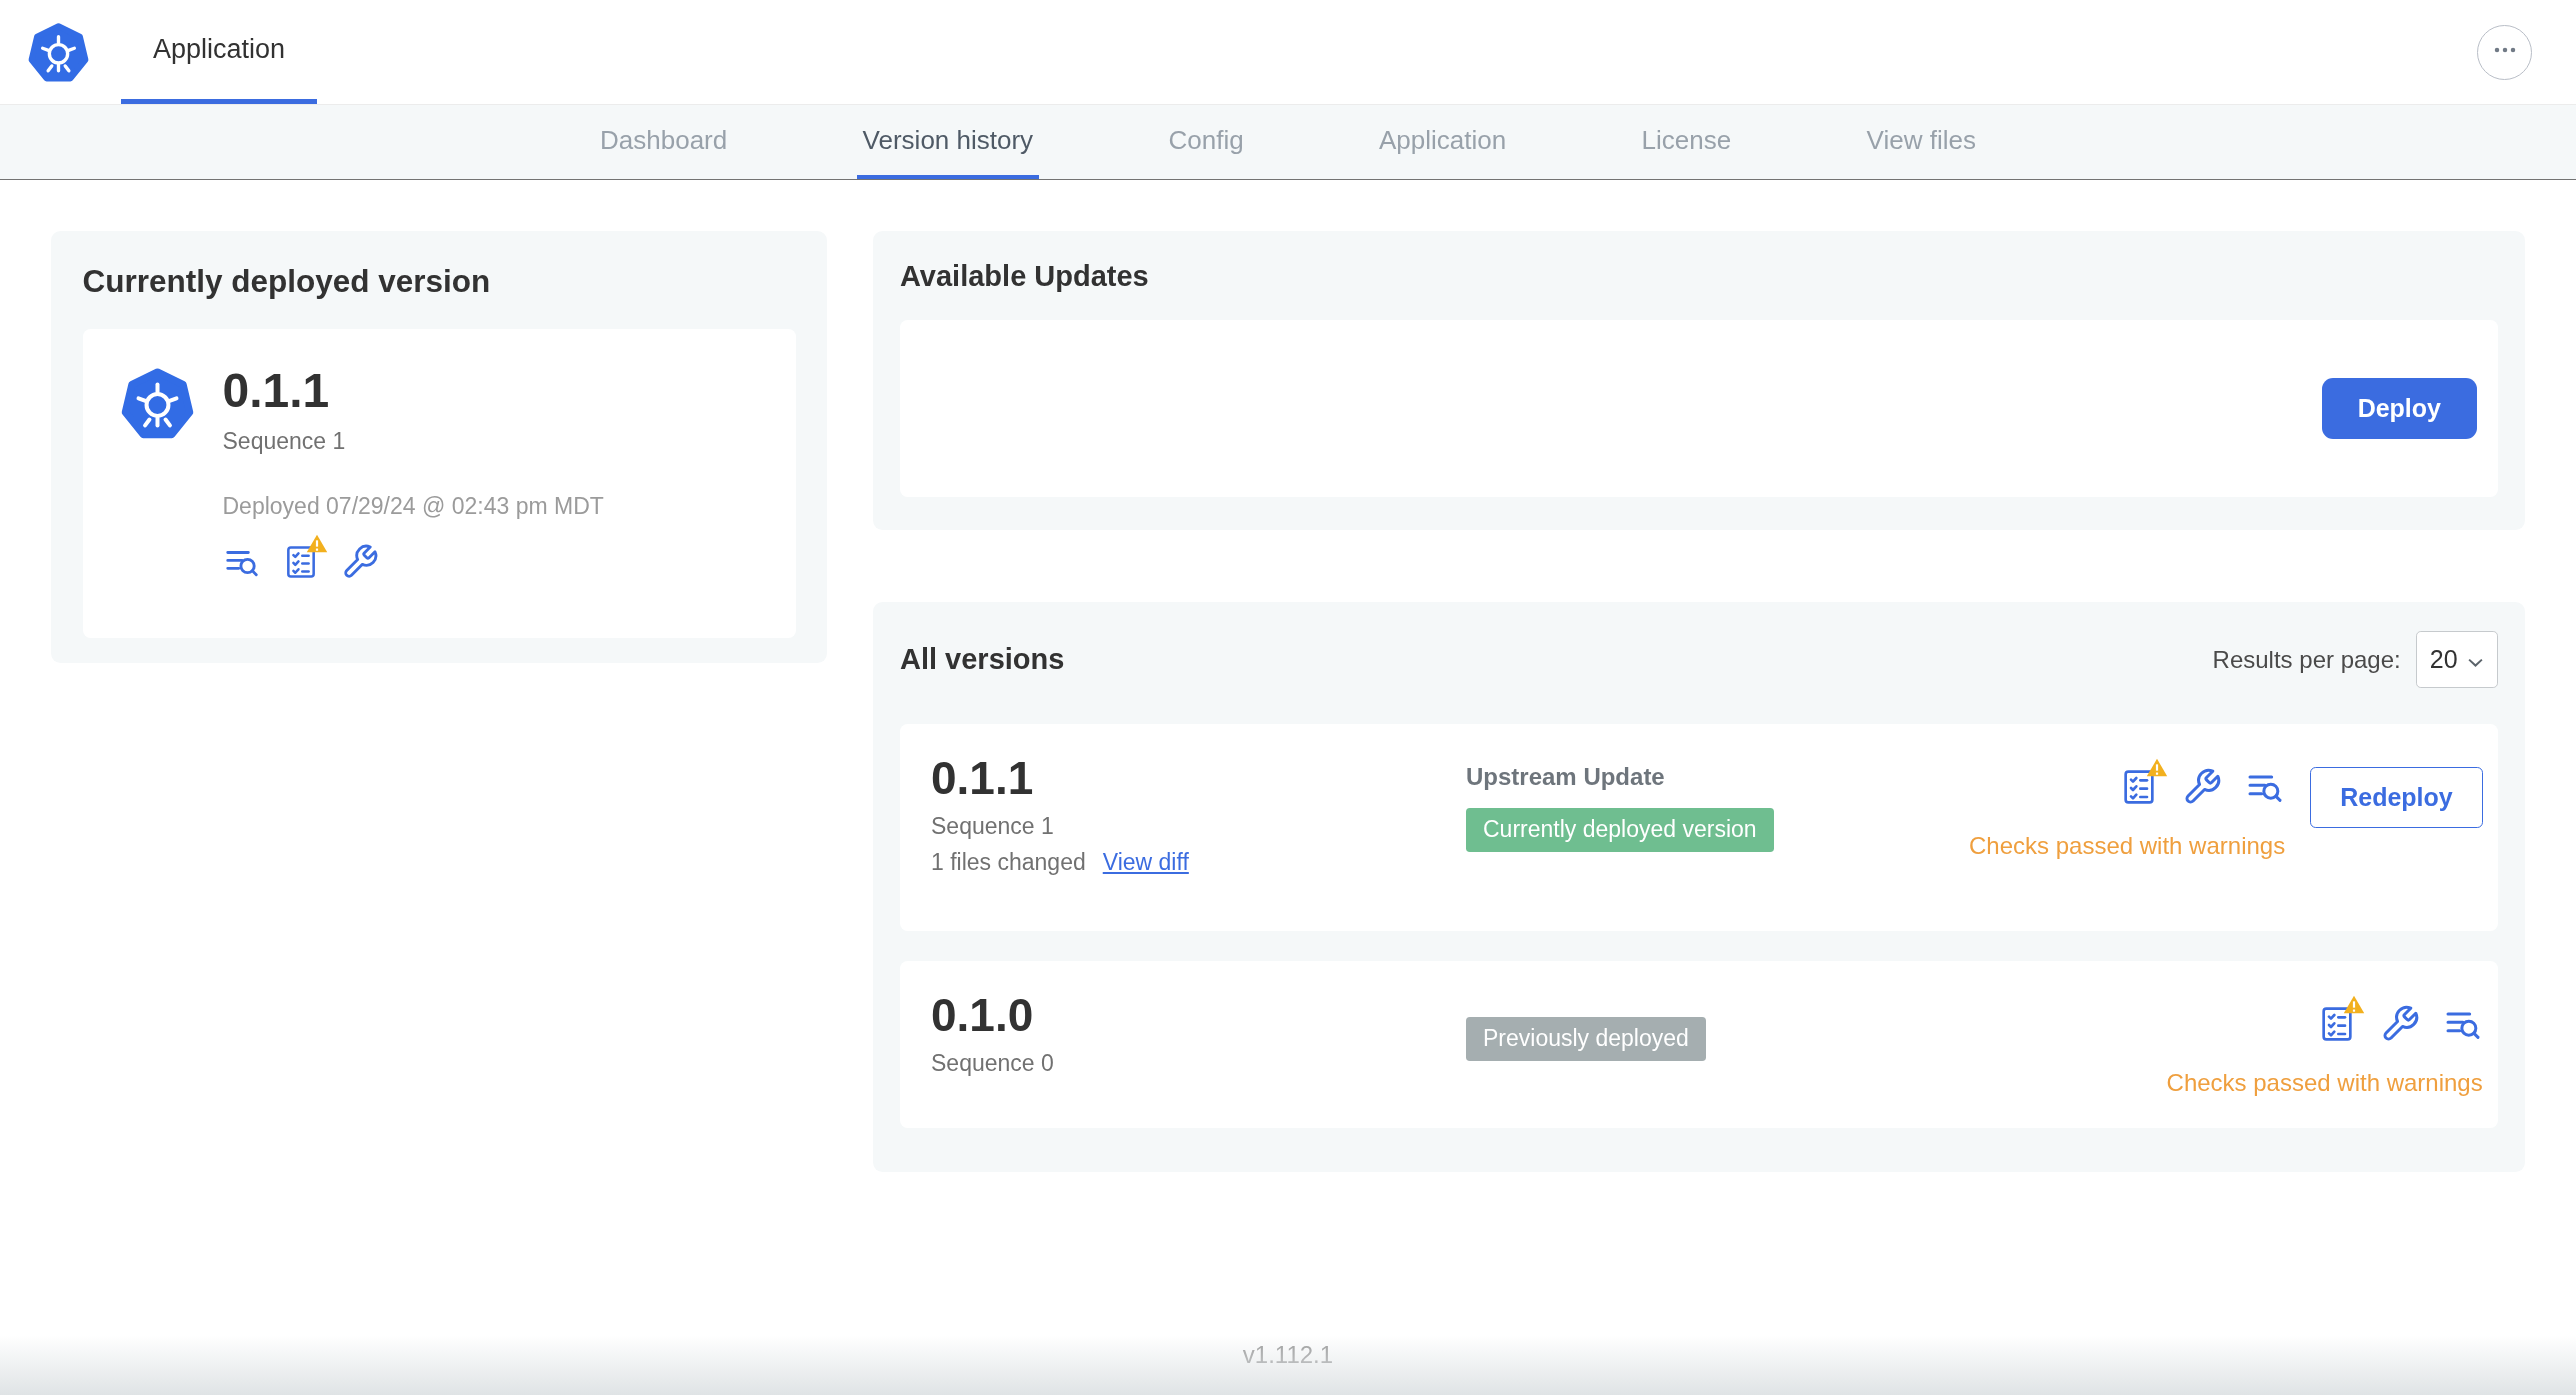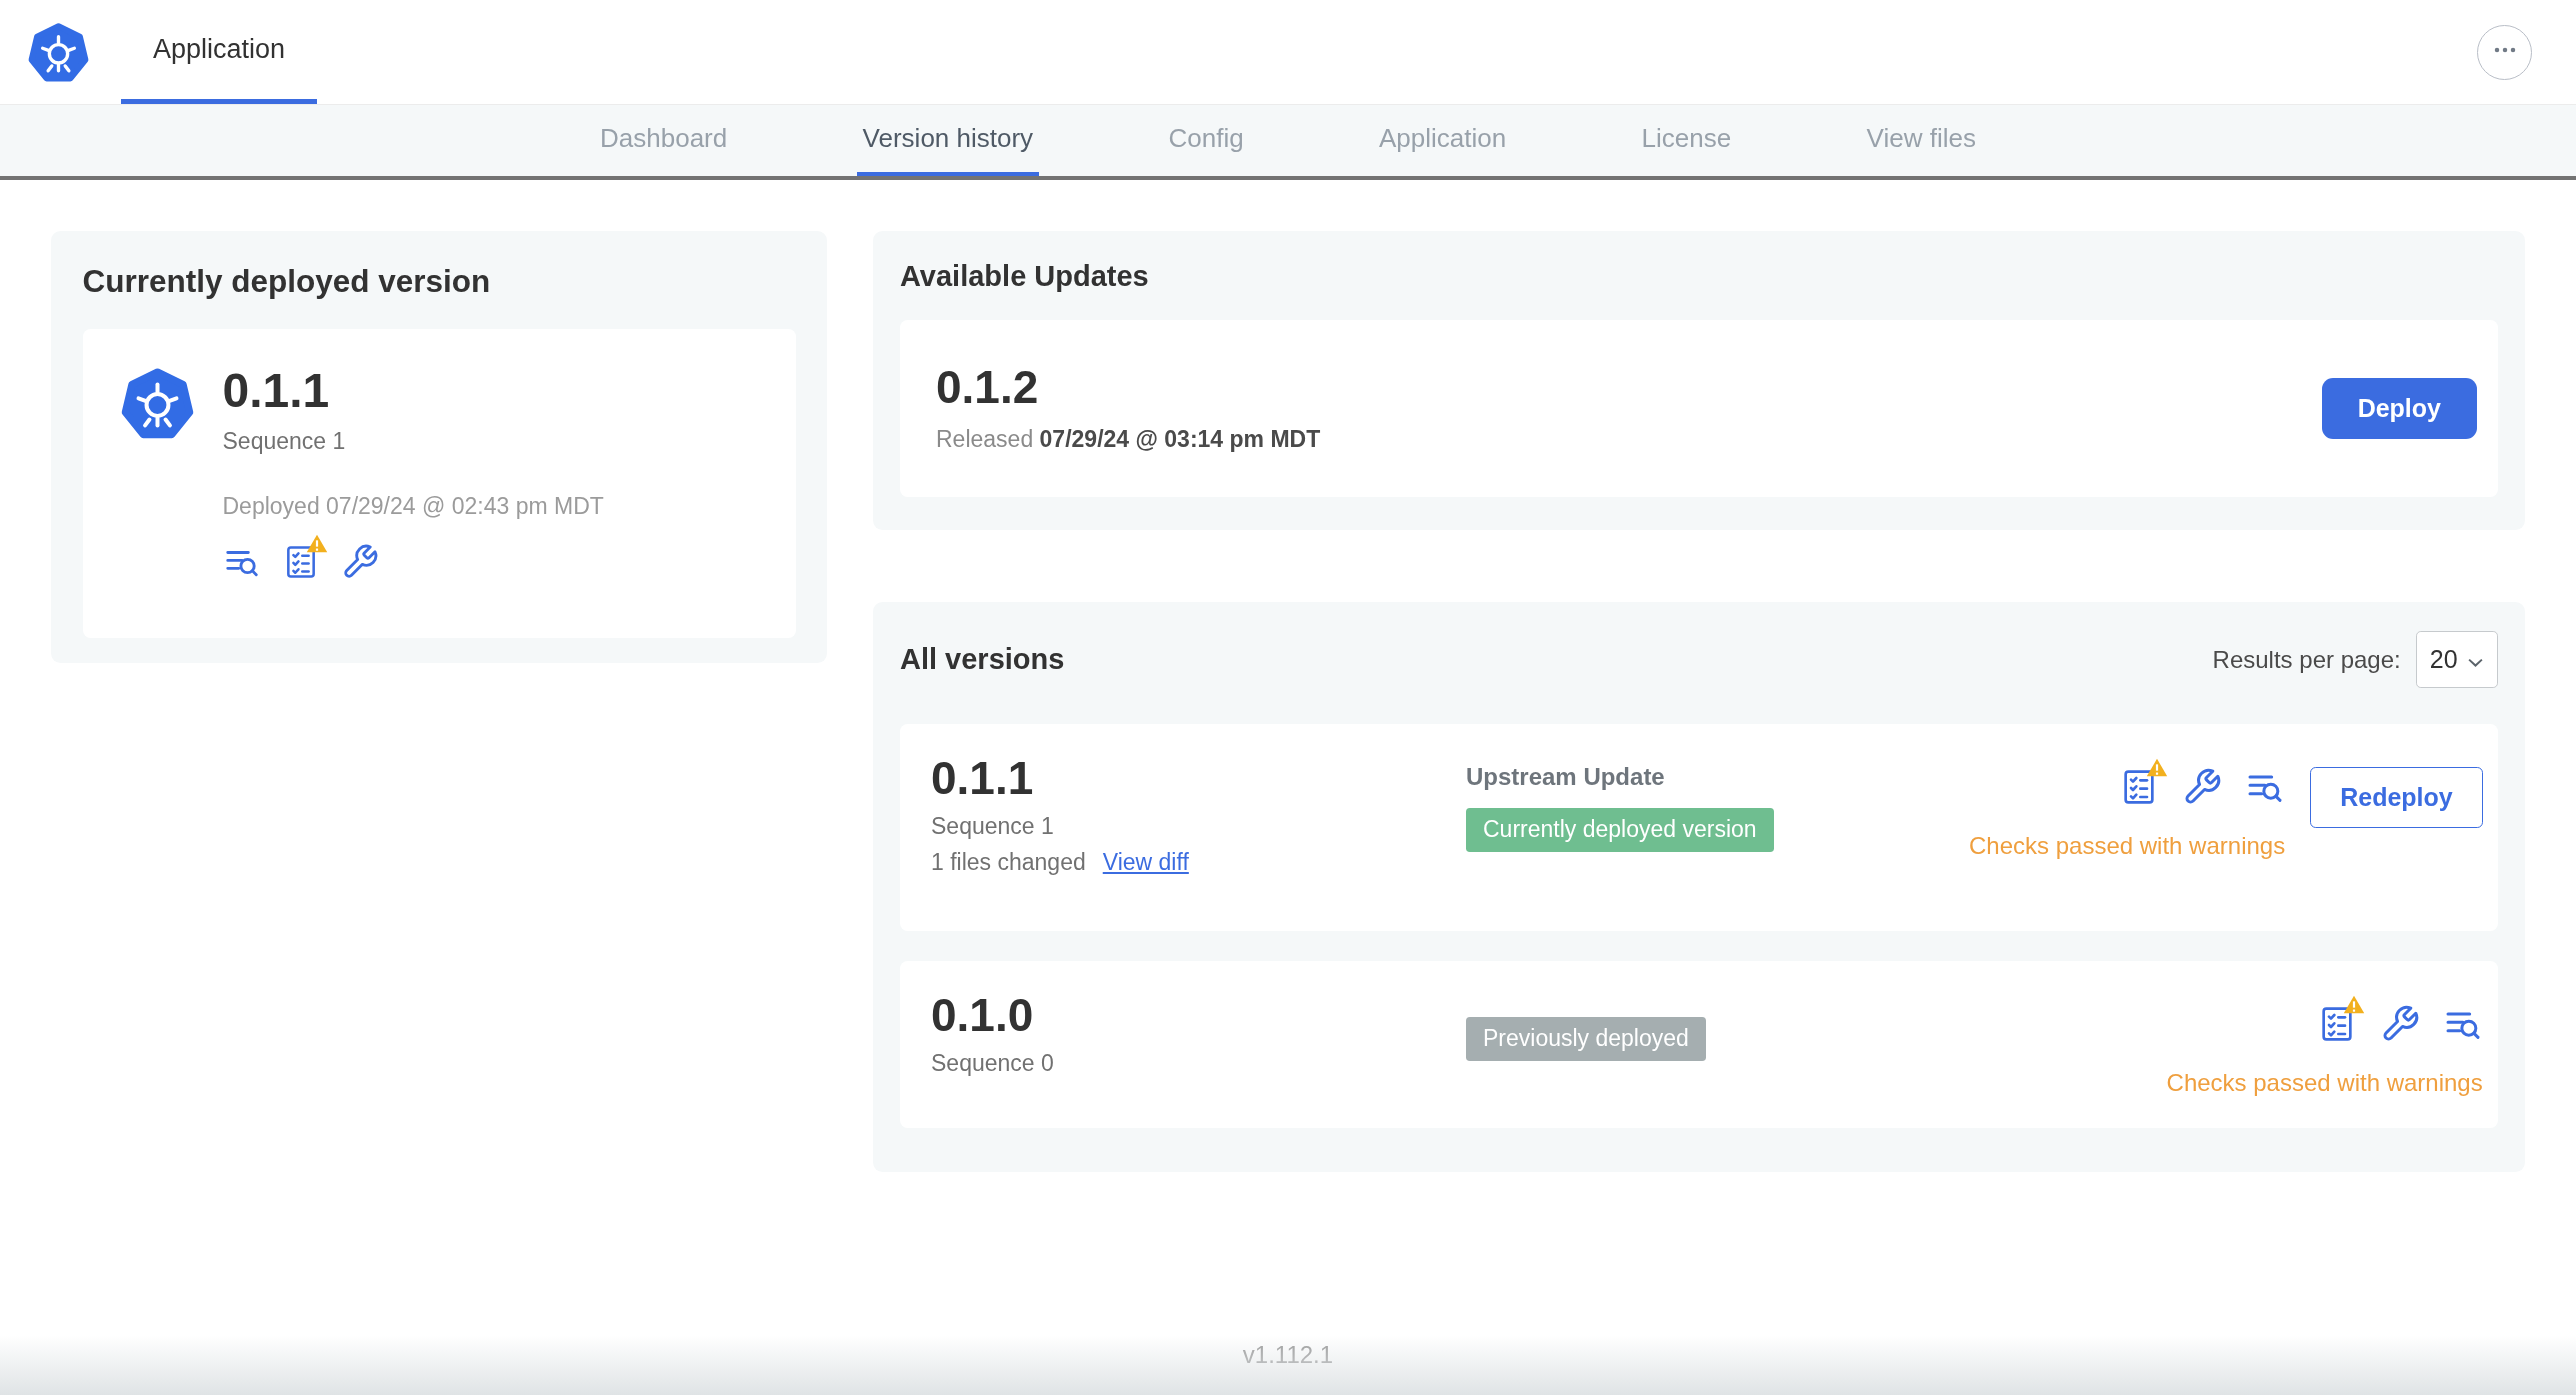--- a/index.html
+++ b/index.html
@@ -9,21 +9,21 @@
   
   .topnav{height:105px;display:flex;align-items:stretch;background:#fff;border-bottom:1px solid #ececec;padding:0 44px 0 28px;box-sizing:border-box;}
   .brand{display:flex;align-items:center;margin-right:32px;}
   .brand svg{width:61px;height:61px;display:block;}
   .top-tab{display:flex;align-items:center;padding:0 32px;font-size:27px;color:#323232;cursor:pointer;box-sizing:border-box;border-bottom:5.7px solid transparent;}
   .top-tab.active{border-bottom-color:#3b6ce0;}
   .more-btn{margin-left:auto;align-self:center;width:53px;height:53px;border-radius:50%;border:1.9px solid #b9bec7;background:#fff;display:flex;align-items:center;justify-content:center;cursor:pointer;}
   .more-btn svg{width:32px;height:32px;}
 
   
-  .subnav{height:75px;background:#f5f8f9;border-bottom:4px solid #737373;display:flex;justify-content:center;gap:124px;box-sizing:border-box;}
+  .subnav{height:75px;background:#f5f8f9;border-bottom:1px solid #737373;display:flex;justify-content:center;gap:124px;box-sizing:border-box;}
   .subnav-item{display:flex;align-items:center;padding:0 5.7px;font-size:26px;color:#98a1aa;cursor:pointer;border-bottom:4.8px solid transparent;box-sizing:border-box;}
   .subnav-item.active{color:#4f5a66;border-bottom-color:#3b6ce0;}
 
   
   .main{display:flex;gap:46px;padding:51px 51px 0 51px;}
   .card{background:#f5f8f9;border-radius:9.5px;box-sizing:border-box;}
   .card-title{font-weight:bold;color:#323232;}
 
   .left-card{width:776px;height:432px;padding:31.5px 31.5px;flex:none;}
   .left-card .card-title{font-size:31.5px;}
@@ -176,27 +176,20 @@
           </div>
         </div>
       </div>
     </div>
 
     <div class="right-col">
 
       <div class="card avail-card">
         <div class="card-title">Available Updates</div>
         <div class="avail-inner">
-          <div>
-            <div class="avail-version">0.1.2</div>
-            <div class="released-line">
-              <span>Released</span>
-              <b>07/29/24 @ 03:14 pm MDT</b>
-            </div>
-          </div>
           <button class="btn-primary">Deploy</button>
         </div>
       </div>
 
       <div class="card versions-card">
         <div class="versions-head">
           <div class="card-title">All versions</div>
           <div class="rpp">
             <span class="rpp-label">Results per page:</span>
             <div class="rpp-select">

